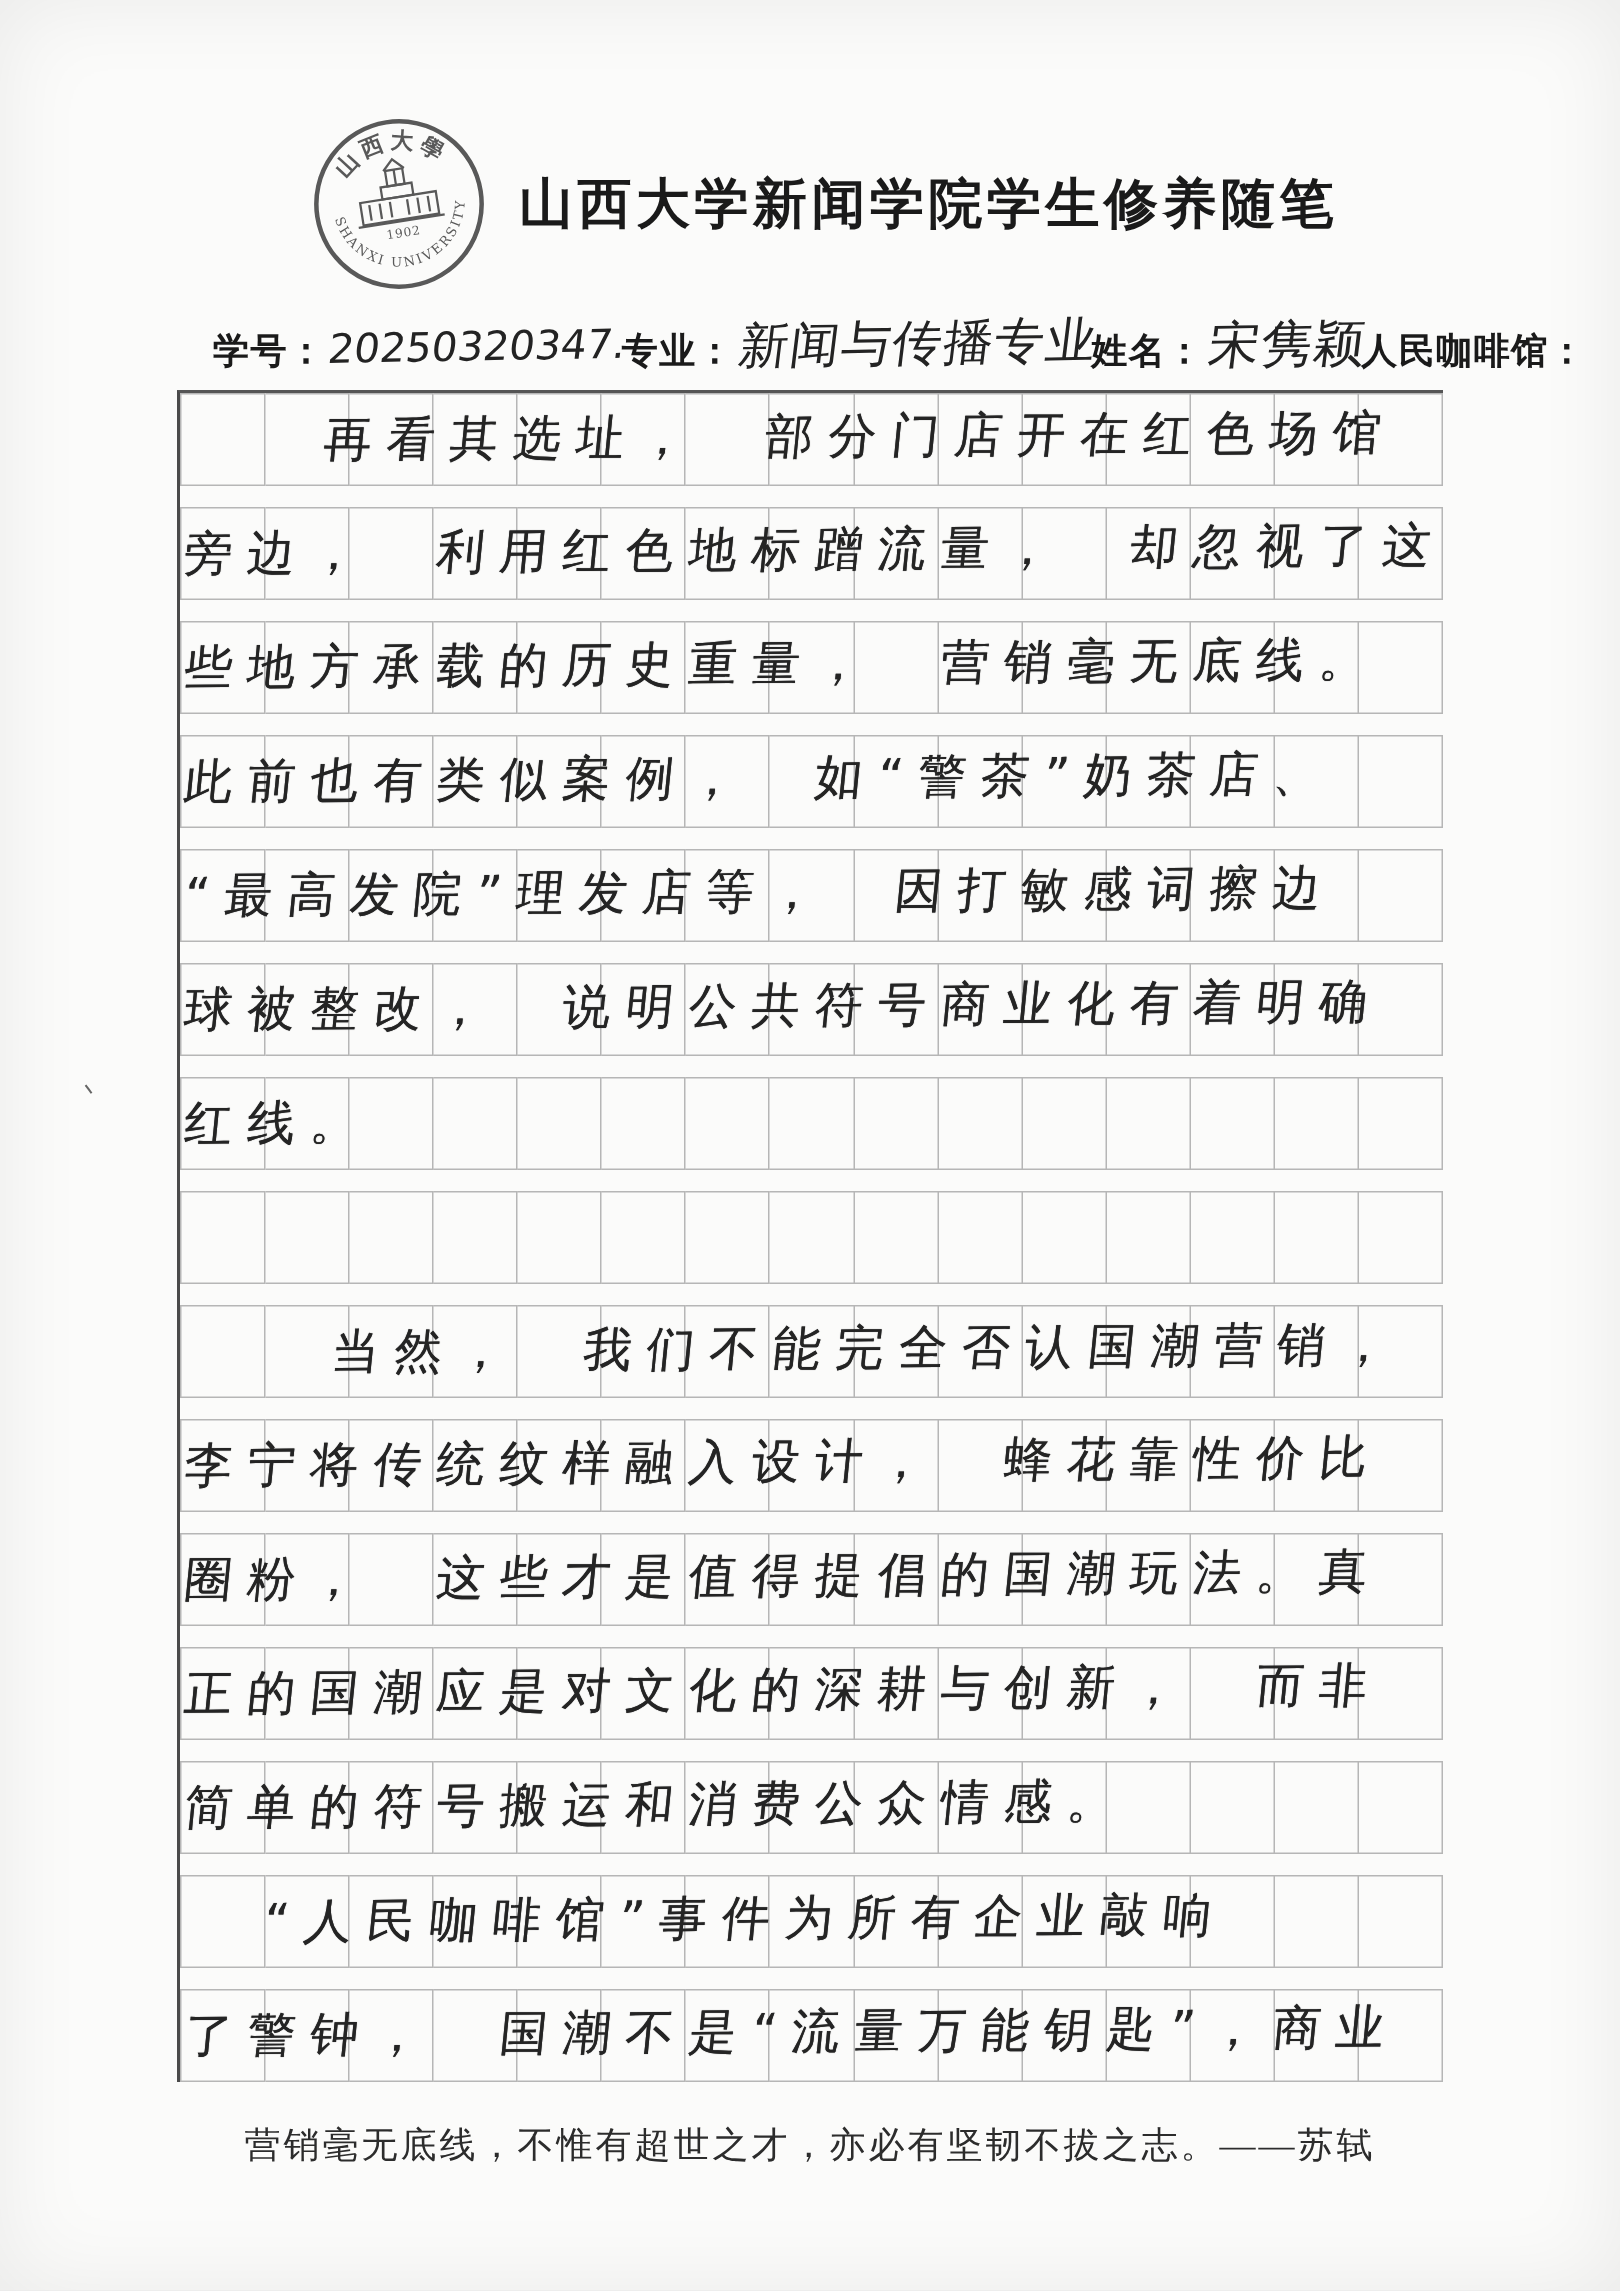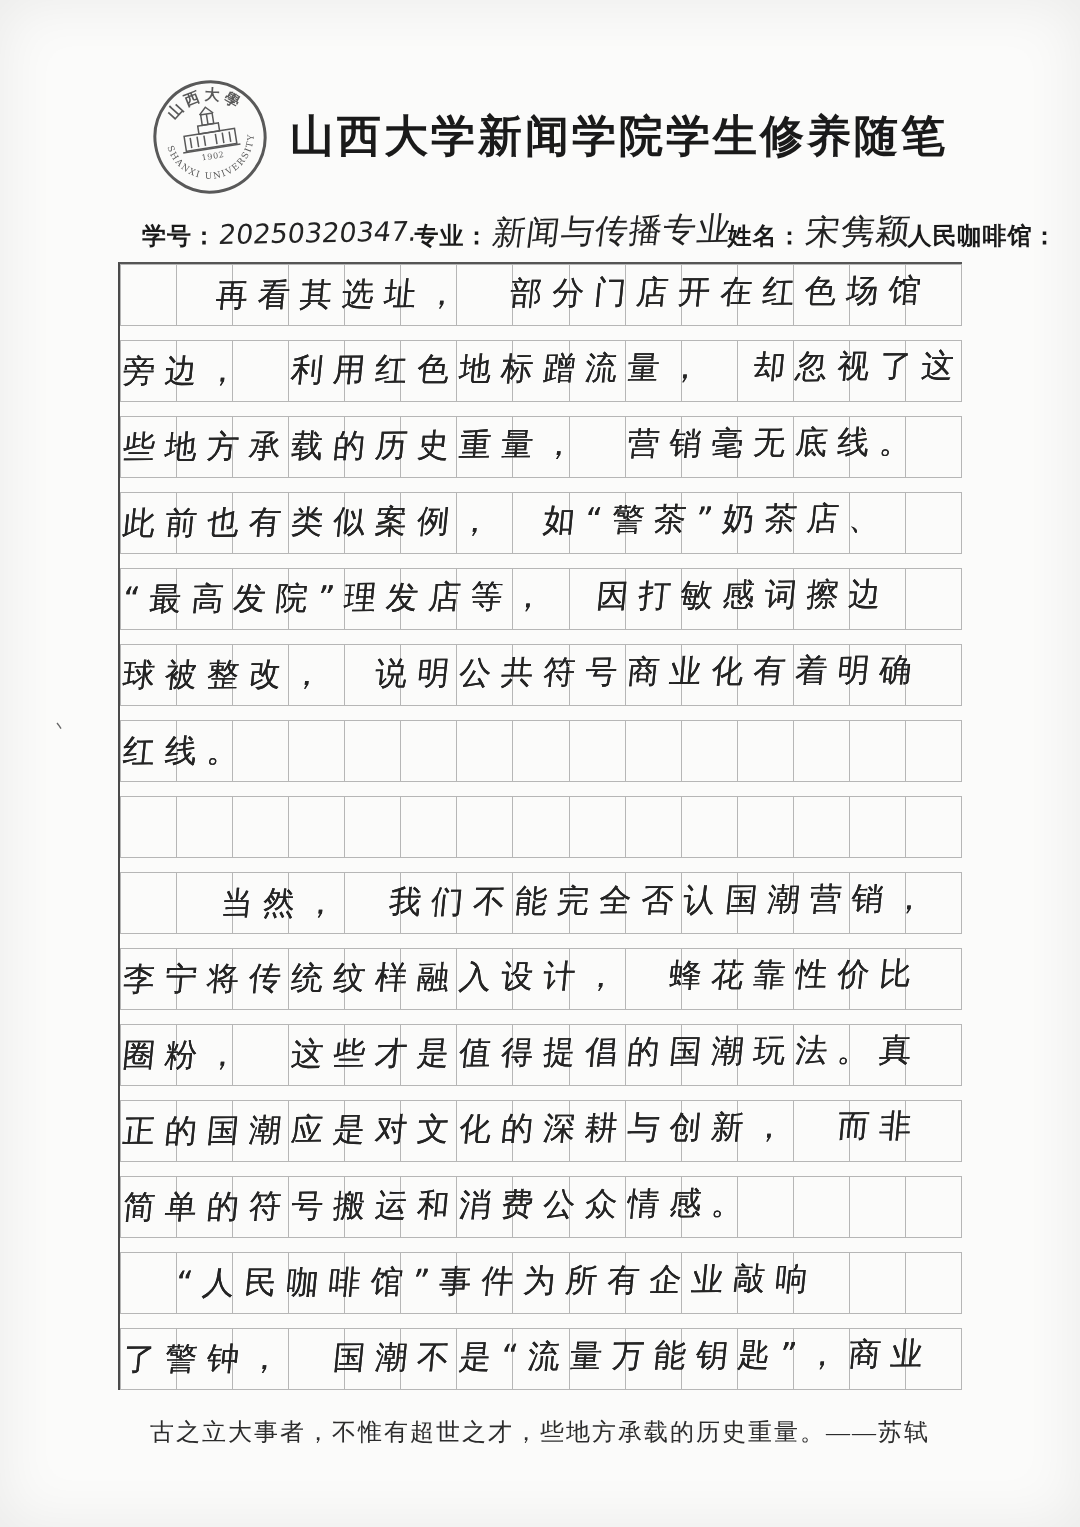--- a/index.html
+++ b/index.html
@@ -18,21 +18,21 @@
     display:flex;align-items:center;justify-content:center;
     padding-top:78px;
     transform:translateX(10px);
   }
   .logo{
     width:116px;height:116px;flex:0 0 auto;
     transform:rotate(-9deg);
     opacity:.85;
   }
   .title{
-    font-size:44px;font-weight:bold;
+    font-size:36px;font-weight:bold;
     letter-spacing:3px;
     margin-left:22px;
     font-family:Liberation Serif, serif;
     white-space:nowrap;
   }
   
   .form-row{
     display:flex;align-items:baseline;justify-content:space-between;
     margin:14px 140px 0 142px;
     height:46px;
@@ -418,17 +418,17 @@
         <div class="cell"></div>
         <div class="cell"></div>
         <div class="cell"></div>
         <div class="cell"></div>
         <div class="cell"></div>
         <div class="cell"></div>
         <div class="line-text" style="left: 2.81333px;">了警钟，　国潮不是“流量万能钥匙”，商业</div>
       </div>
     </div>
 
-  <div class="footer">古之立大事者，不惟有超世之才，些地方承载的历史重量。——苏轼</div>
+  <div class="footer">营销毫无底线，不惟有超世之才，亦必有坚韧不拔之志。——苏轼</div>
 
   <div class="stray">丶</div>
 
 </div>
 
 </body></html>

